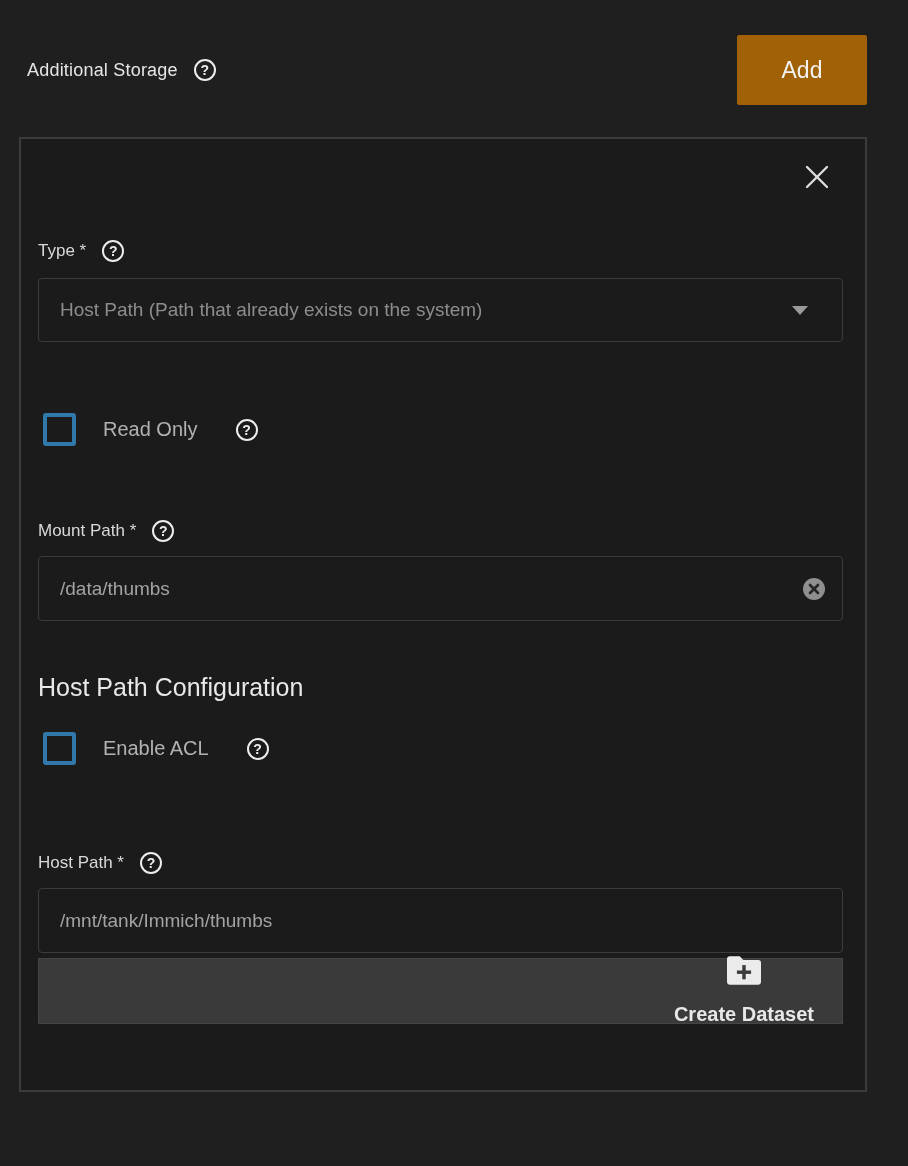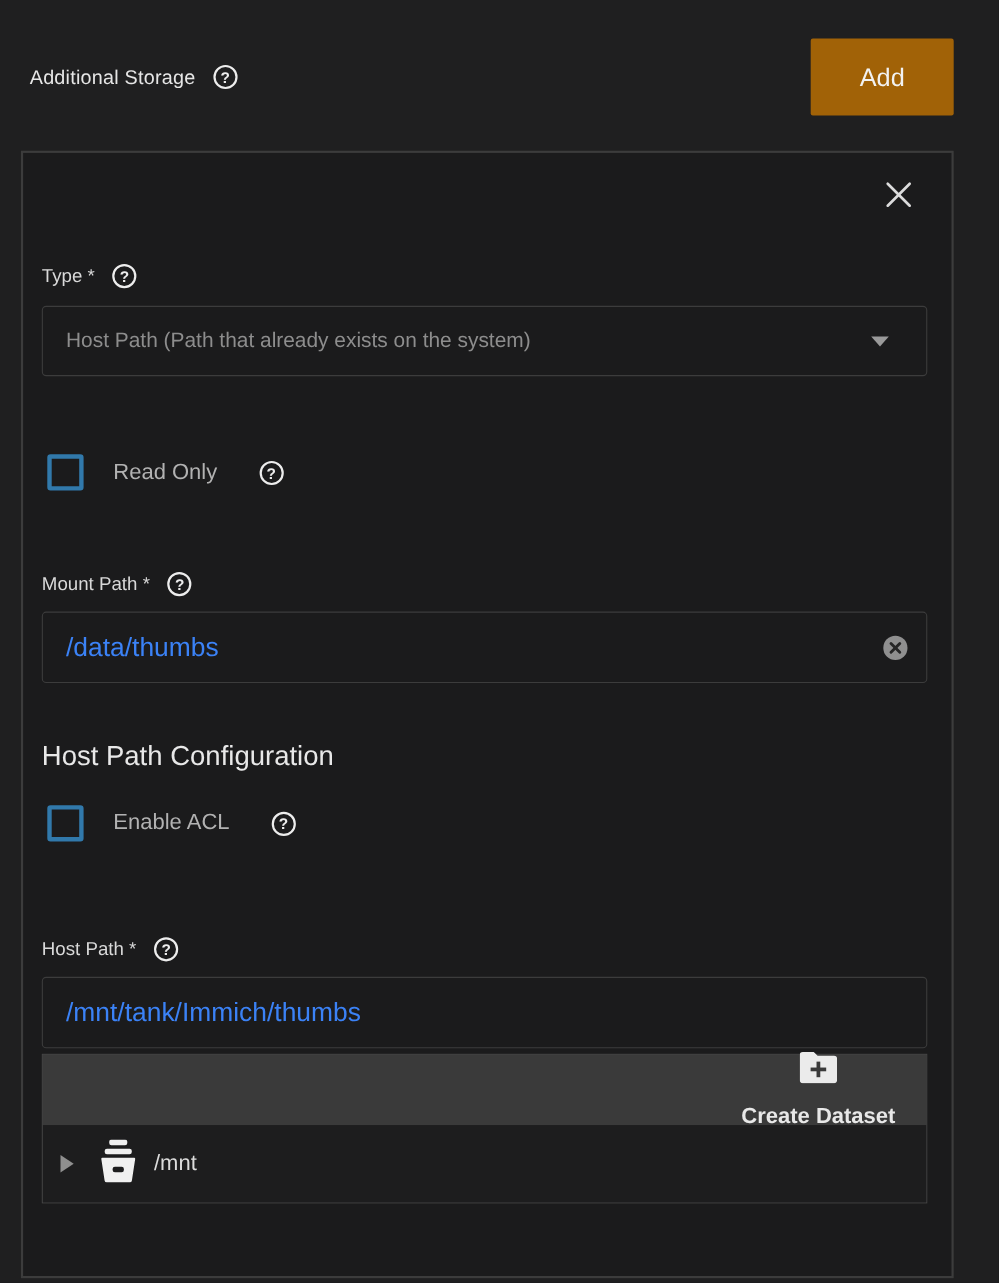--- a/index.html
+++ b/index.html
@@ -71,21 +71,21 @@
   }
   .checkbox-label { margin-left: 27px; margin-right: 38px; color: #b2b2b2; font-size: 20px; }
 
   .input-box {
     margin-top: 14px; height: 65px;
     border: 1px solid #3c3c3c; border-radius: 4px;
     display: flex; align-items: center; padding: 0 16px 0 21px;
   }
   .input-box input {
     flex: 1; background: transparent; border: none; outline: none;
-    color: #3b82f6; font-size: 24px; font-family: "Liberation Sans", sans-serif;
+    color: #a3a3a3; font-size: 19px; font-family: "Liberation Sans", sans-serif;
     padding: 0;
   }
   .clear-btn { background: none; border: none; padding: 0; width: 24px; height: 24px; cursor: pointer; flex: none; }
 
   .section-heading {
     margin-top: 52px; color: #e8e8e8; font-size: 25px; font-weight: 400;
   }
 
   
   .tree-panel { margin-top: 5px; border: 1px solid #454545; }
@@ -192,29 +192,15 @@
         <span>
           <svg width="34" height="29" viewBox="0 0 24 20">
             <path d="M2 0 h7 l2.5 2.5 H22 a2 2 0 0 1 2 2 V18 a2 2 0 0 1 -2 2 H2 a2 2 0 0 1 -2 -2 V2 a2 2 0 0 1 2 -2 z" fill="#ebebeb"></path>
             <rect x="10.8" y="6.2" width="2.4" height="10" fill="#3a3a3a"></rect>
             <rect x="7" y="10" width="10" height="2.4" fill="#3a3a3a"></rect>
           </svg>
         </span>
         <span>Create Dataset</span>
       </button>
     </div>
-    <div class="tree-body">
-      <div class="tree-row">
-        <span class="tree-caret"></span>
-        <span class="tree-node-icon">
-          <svg width="37" height="39" viewBox="0 0 36 38">
-            <rect x="10" y="0" width="16" height="5" rx="2" fill="#f0f0f0"></rect>
-            <rect x="6" y="8" width="24" height="5" rx="2" fill="#f0f0f0"></rect>
-            <path d="M4 16 h28 a1 1 0 0 1 1 1.15 l-2.9 19 a2 2 0 0 1 -2 1.85 H7.9 a2 2 0 0 1 -2 -1.85 l-2.9 -19 A1 1 0 0 1 4 16 z" fill="#f0f0f0"></path>
-            <rect x="13" y="24" width="10" height="5" rx="2" fill="#1d1d1e"></rect>
-          </svg>
-        </span>
-        <span class="tree-node-label">/mnt</span>
-      </div>
-    </div>
   </div>
 
 </div>
 
 </body></html>

